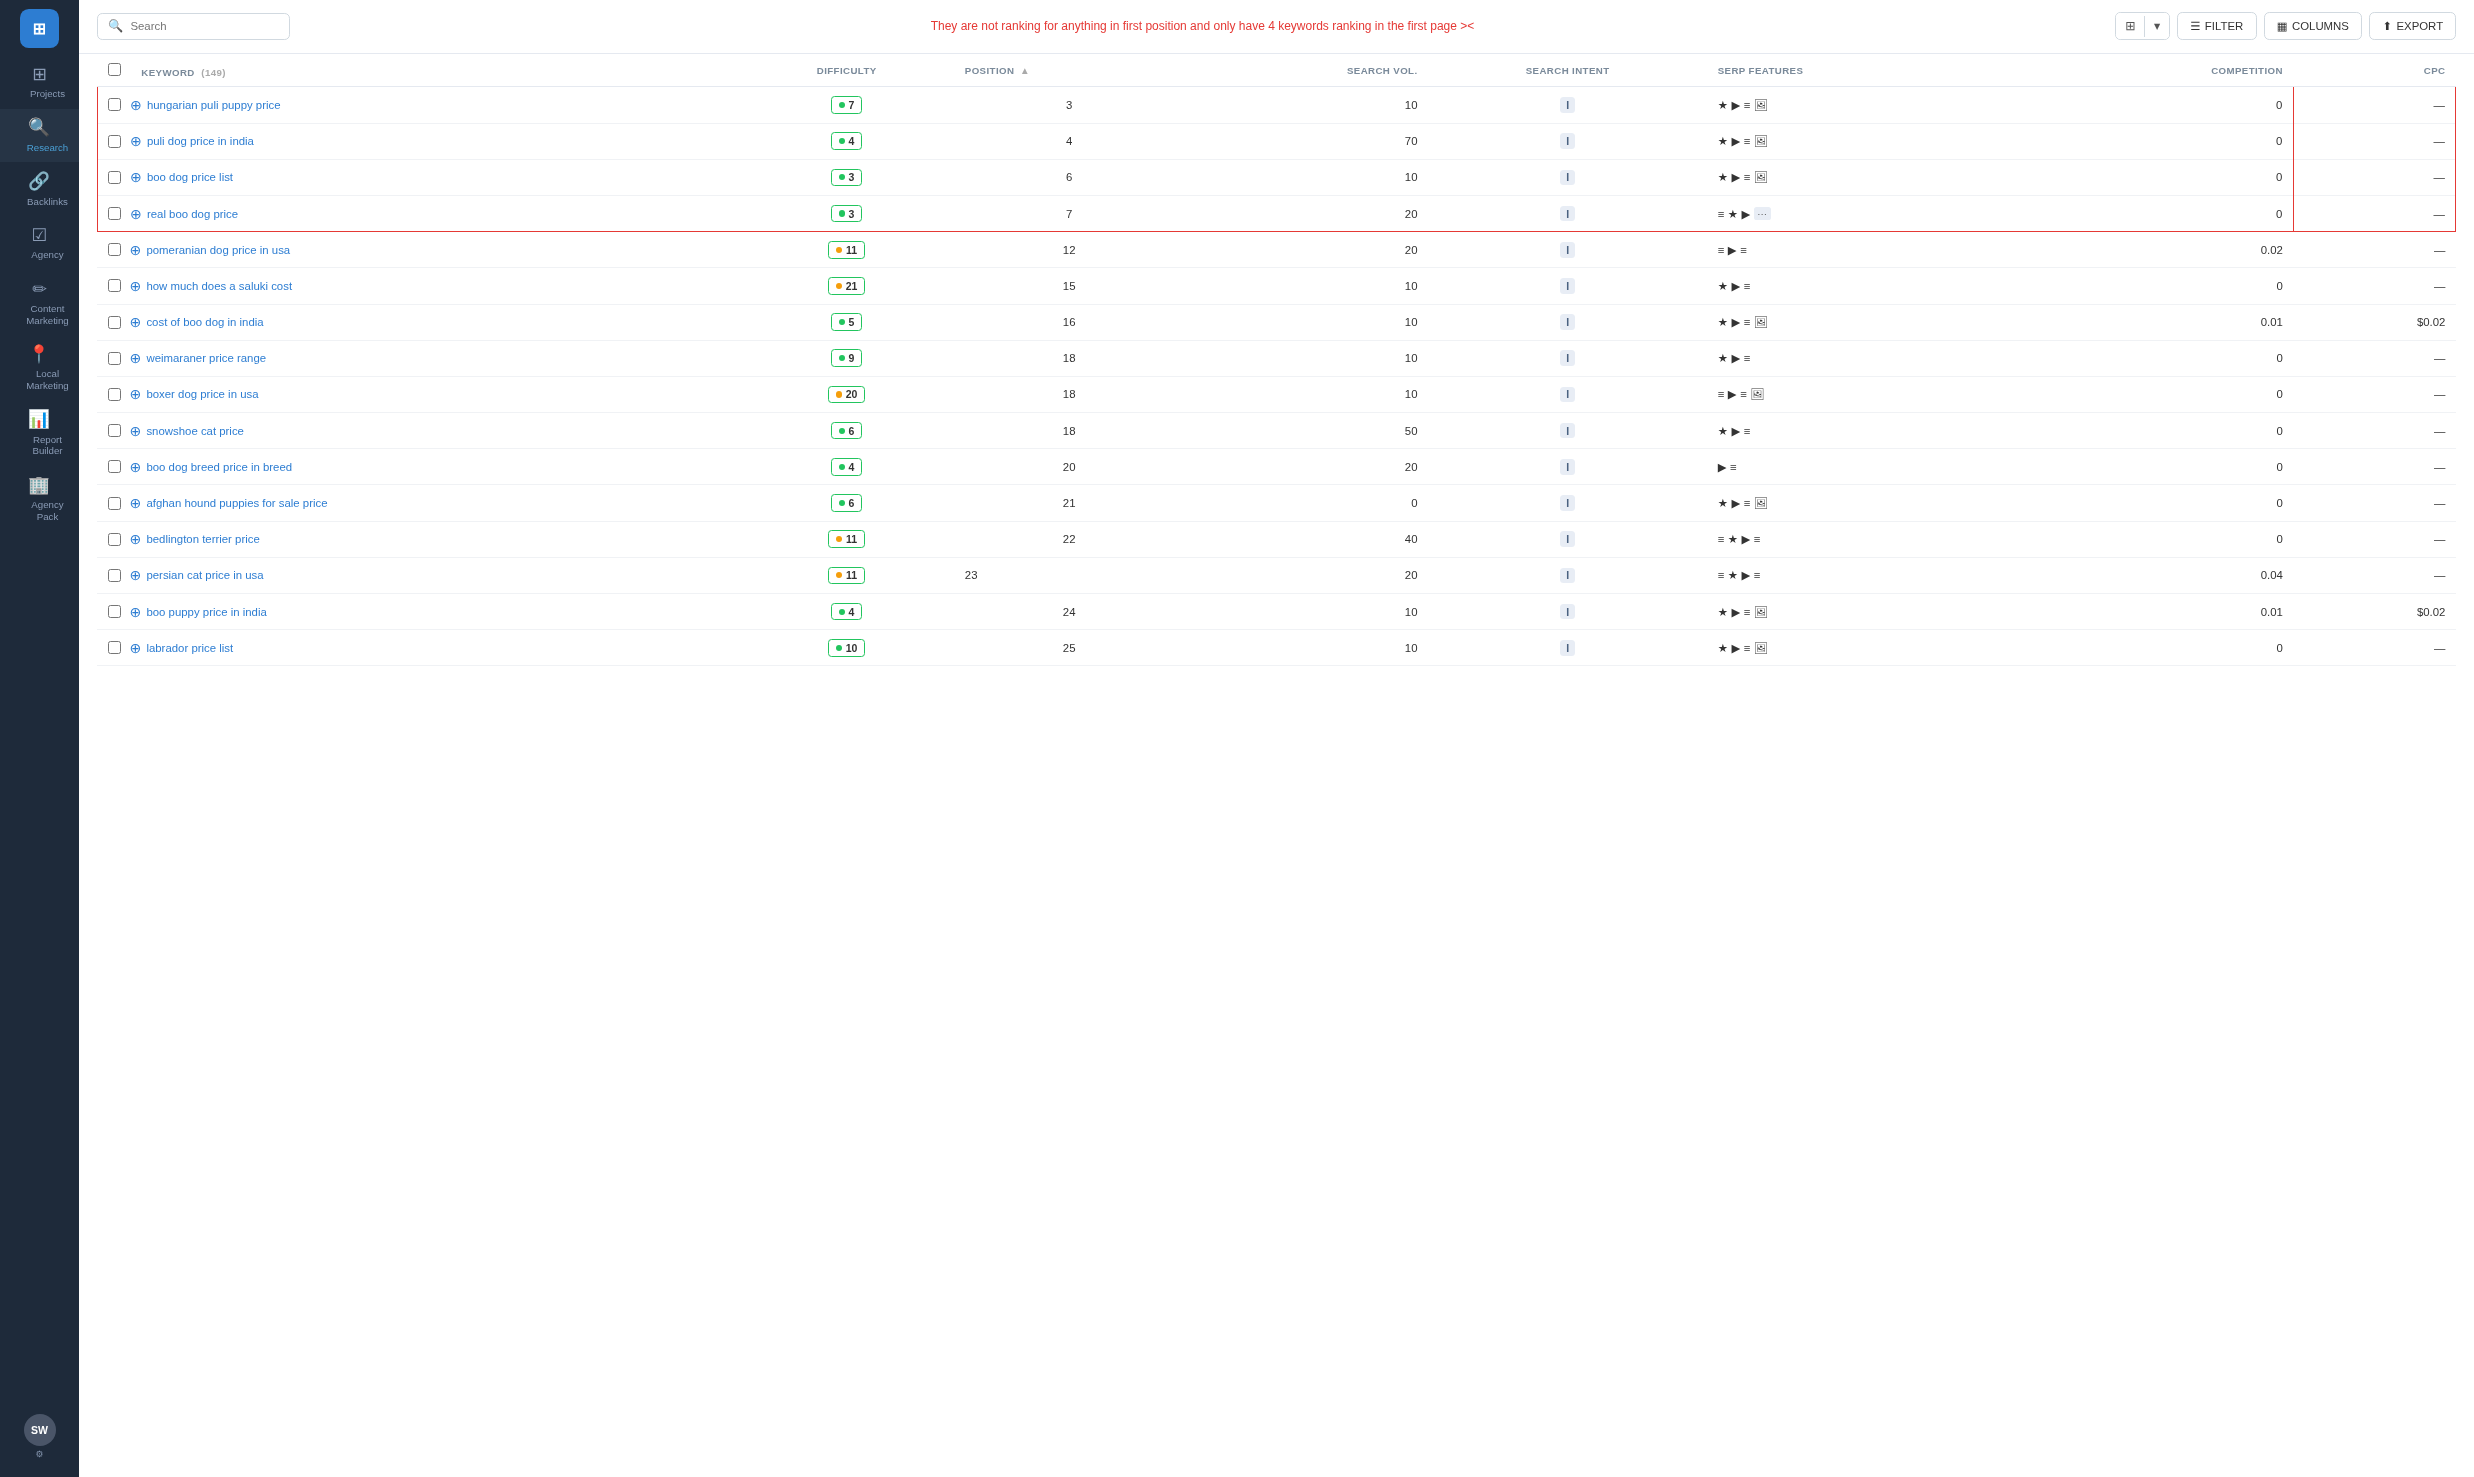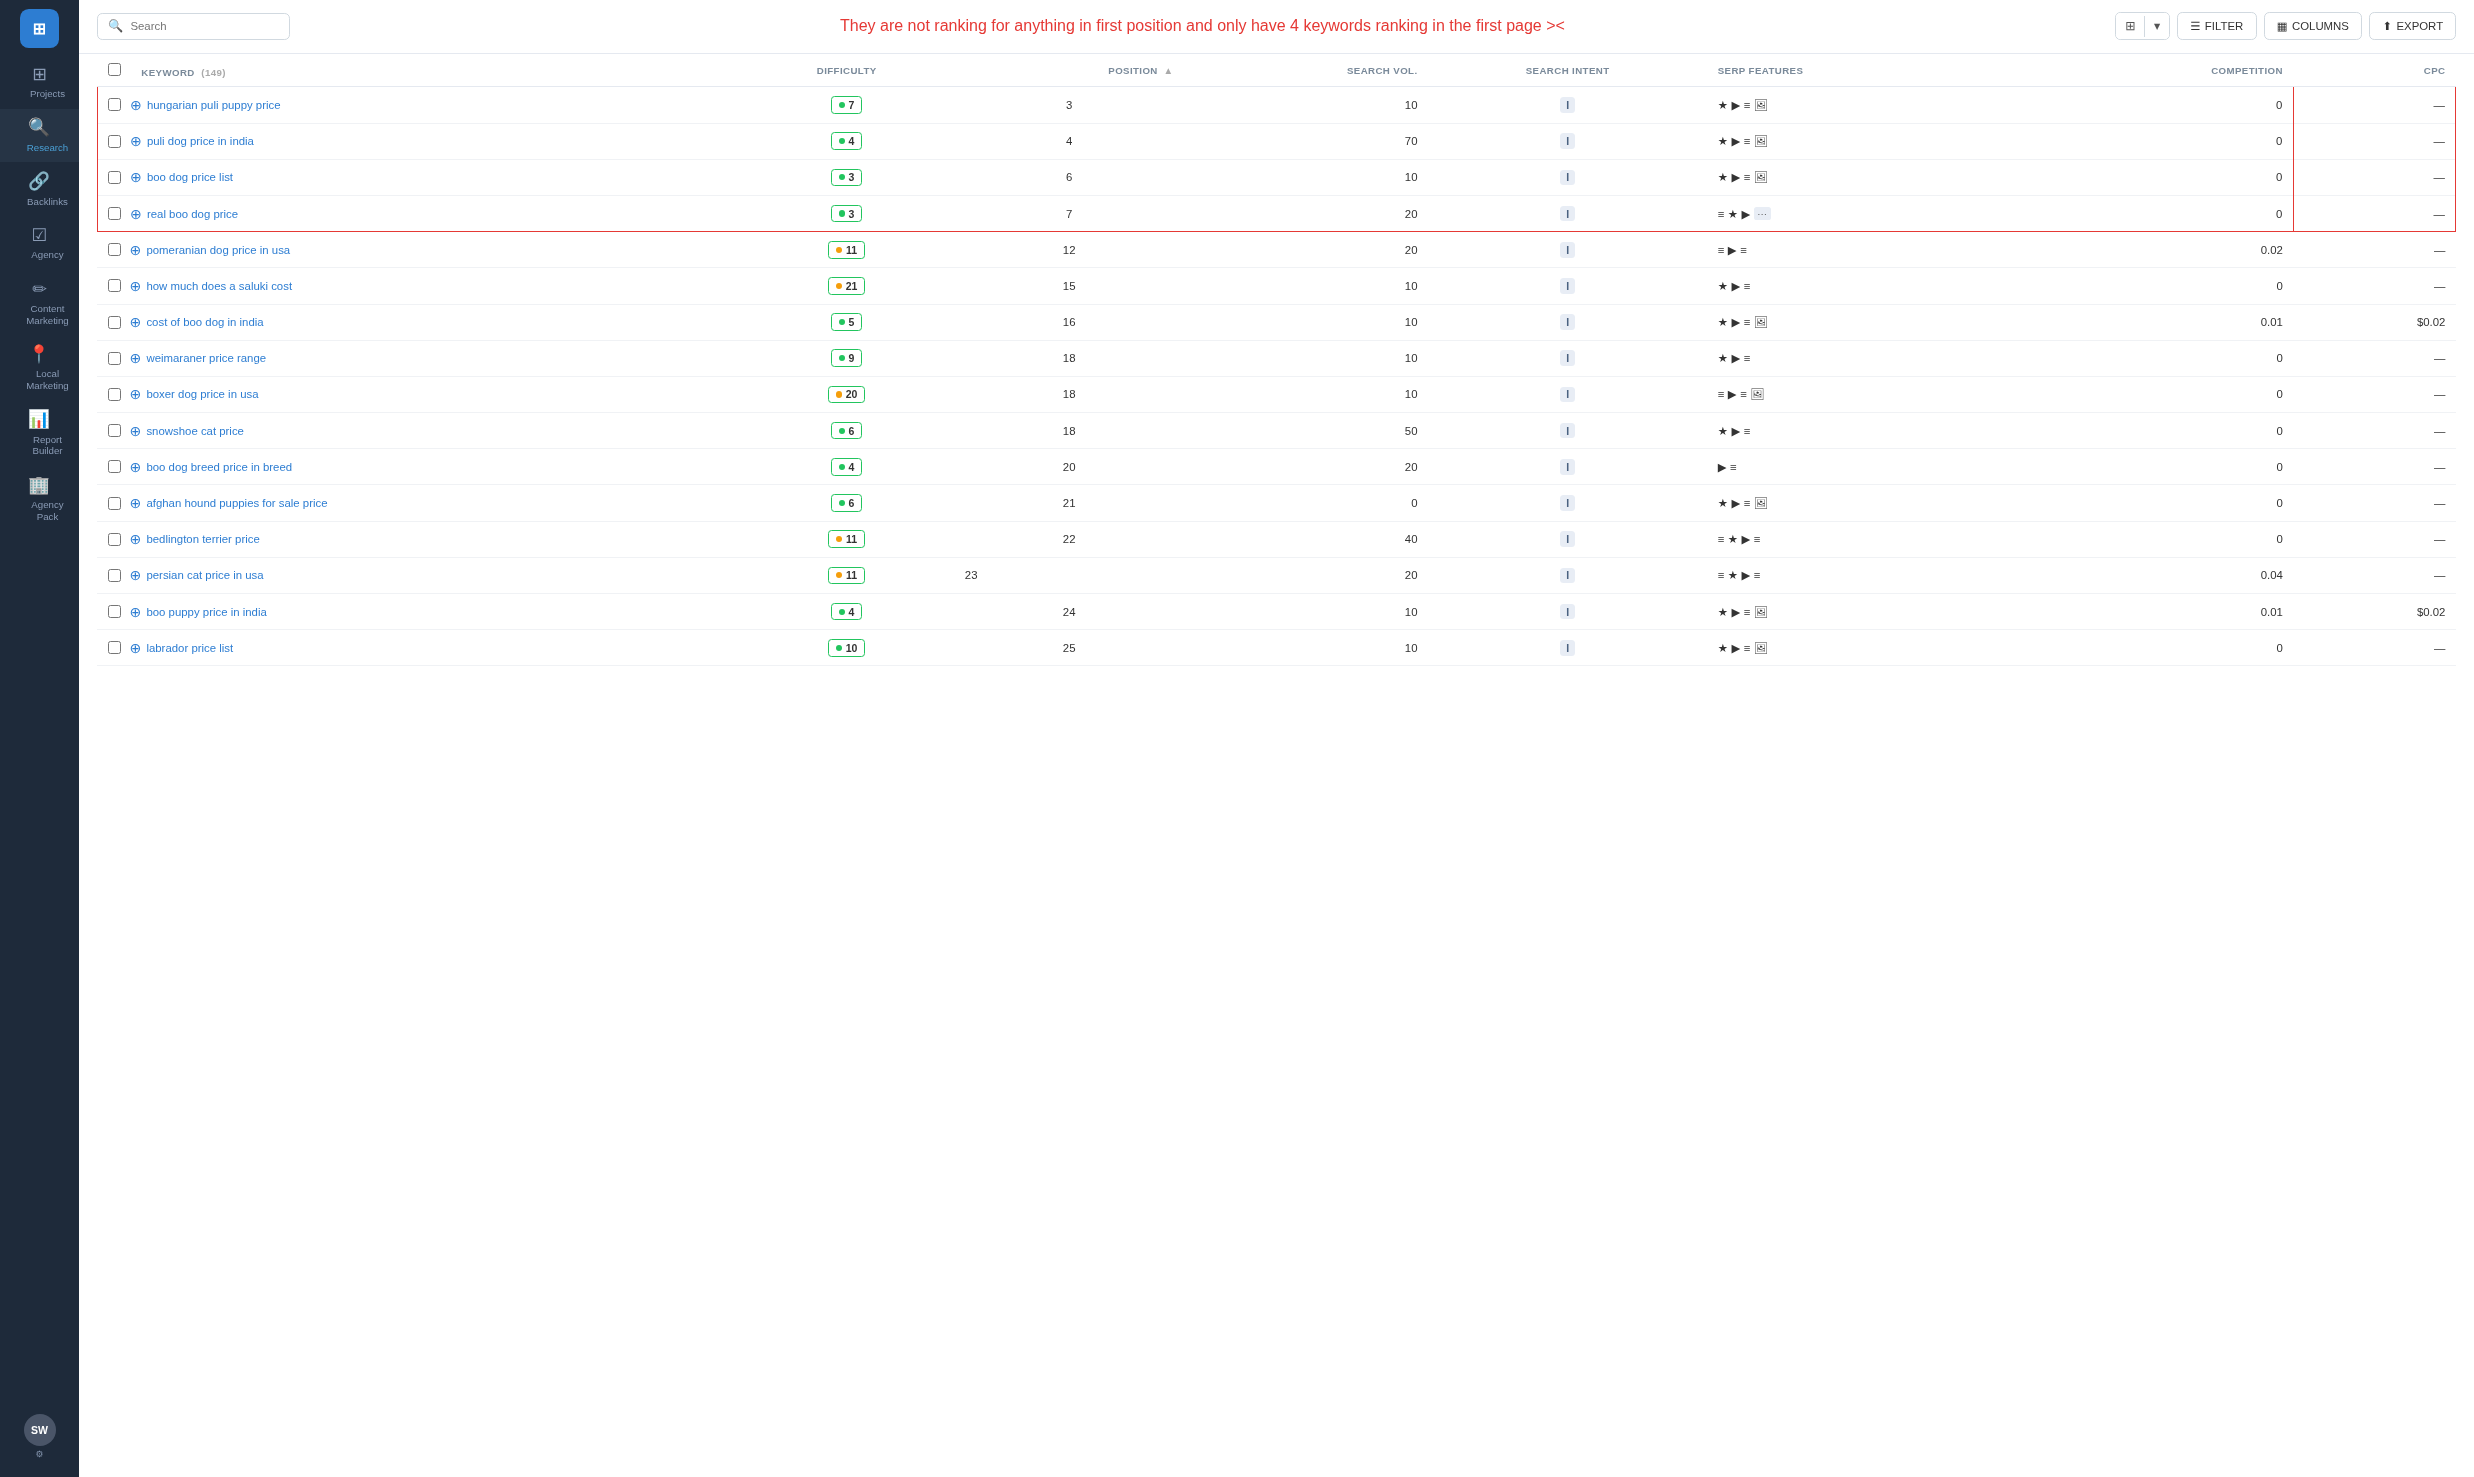--- a/index.html
+++ b/index.html
@@ -79,21 +79,21 @@
     .search-box input {
       border: none; outline: none;
       font-size: 11.4px; color: #666;
       width: 100%;
     }
     .search-icon { color: #999; font-size: 12.3px; }
 
     .annotation {
       flex: 1;
       text-align: center;
-      font-size: 16px;
+      font-size: 12px;
       color: #e53935;
       font-weight: 500;
       line-height: 1.4;
     }
 
     .toolbar-buttons { display: flex; gap: 7px; margin-left: auto; }
     .tb-btn {
       display: flex; align-items: center; gap: 5.3px;
       padding: 6.1px 12.3px;
       border: 0.9px solid #d1d9e0;
@@ -175,21 +175,21 @@
     .search-vol { font-size: 11.4px; color: #333; }
     .comp-val { font-size: 11.4px; color: #333; }
     .cpc-val { font-size: 11.4px; color: #333; }
 
     
     .cb { width: 13px; height: 13px; cursor: pointer; }
     .add-icon { color: #2d7dd2; font-size: 14px; margin-left: 3.5px; }
 
     .col-kw { min-width: 176px; }
     .col-diff { min-width: 79px; text-align: center; }
-    .col-pos { min-width: 70px; text-align: right; }
+    .col-pos { min-width: 70px; text-align: left; }
     .col-vol { min-width: 88px; text-align: right; }
     .col-intent { min-width: 97px; text-align: center; }
     .col-serp { min-width: 123px; }
     .col-comp { min-width: 97px; text-align: right; }
     .col-cpc { min-width: 61px; text-align: right; }
   </style>
 </head>
 <body>
 
 <nav class="sidebar">

